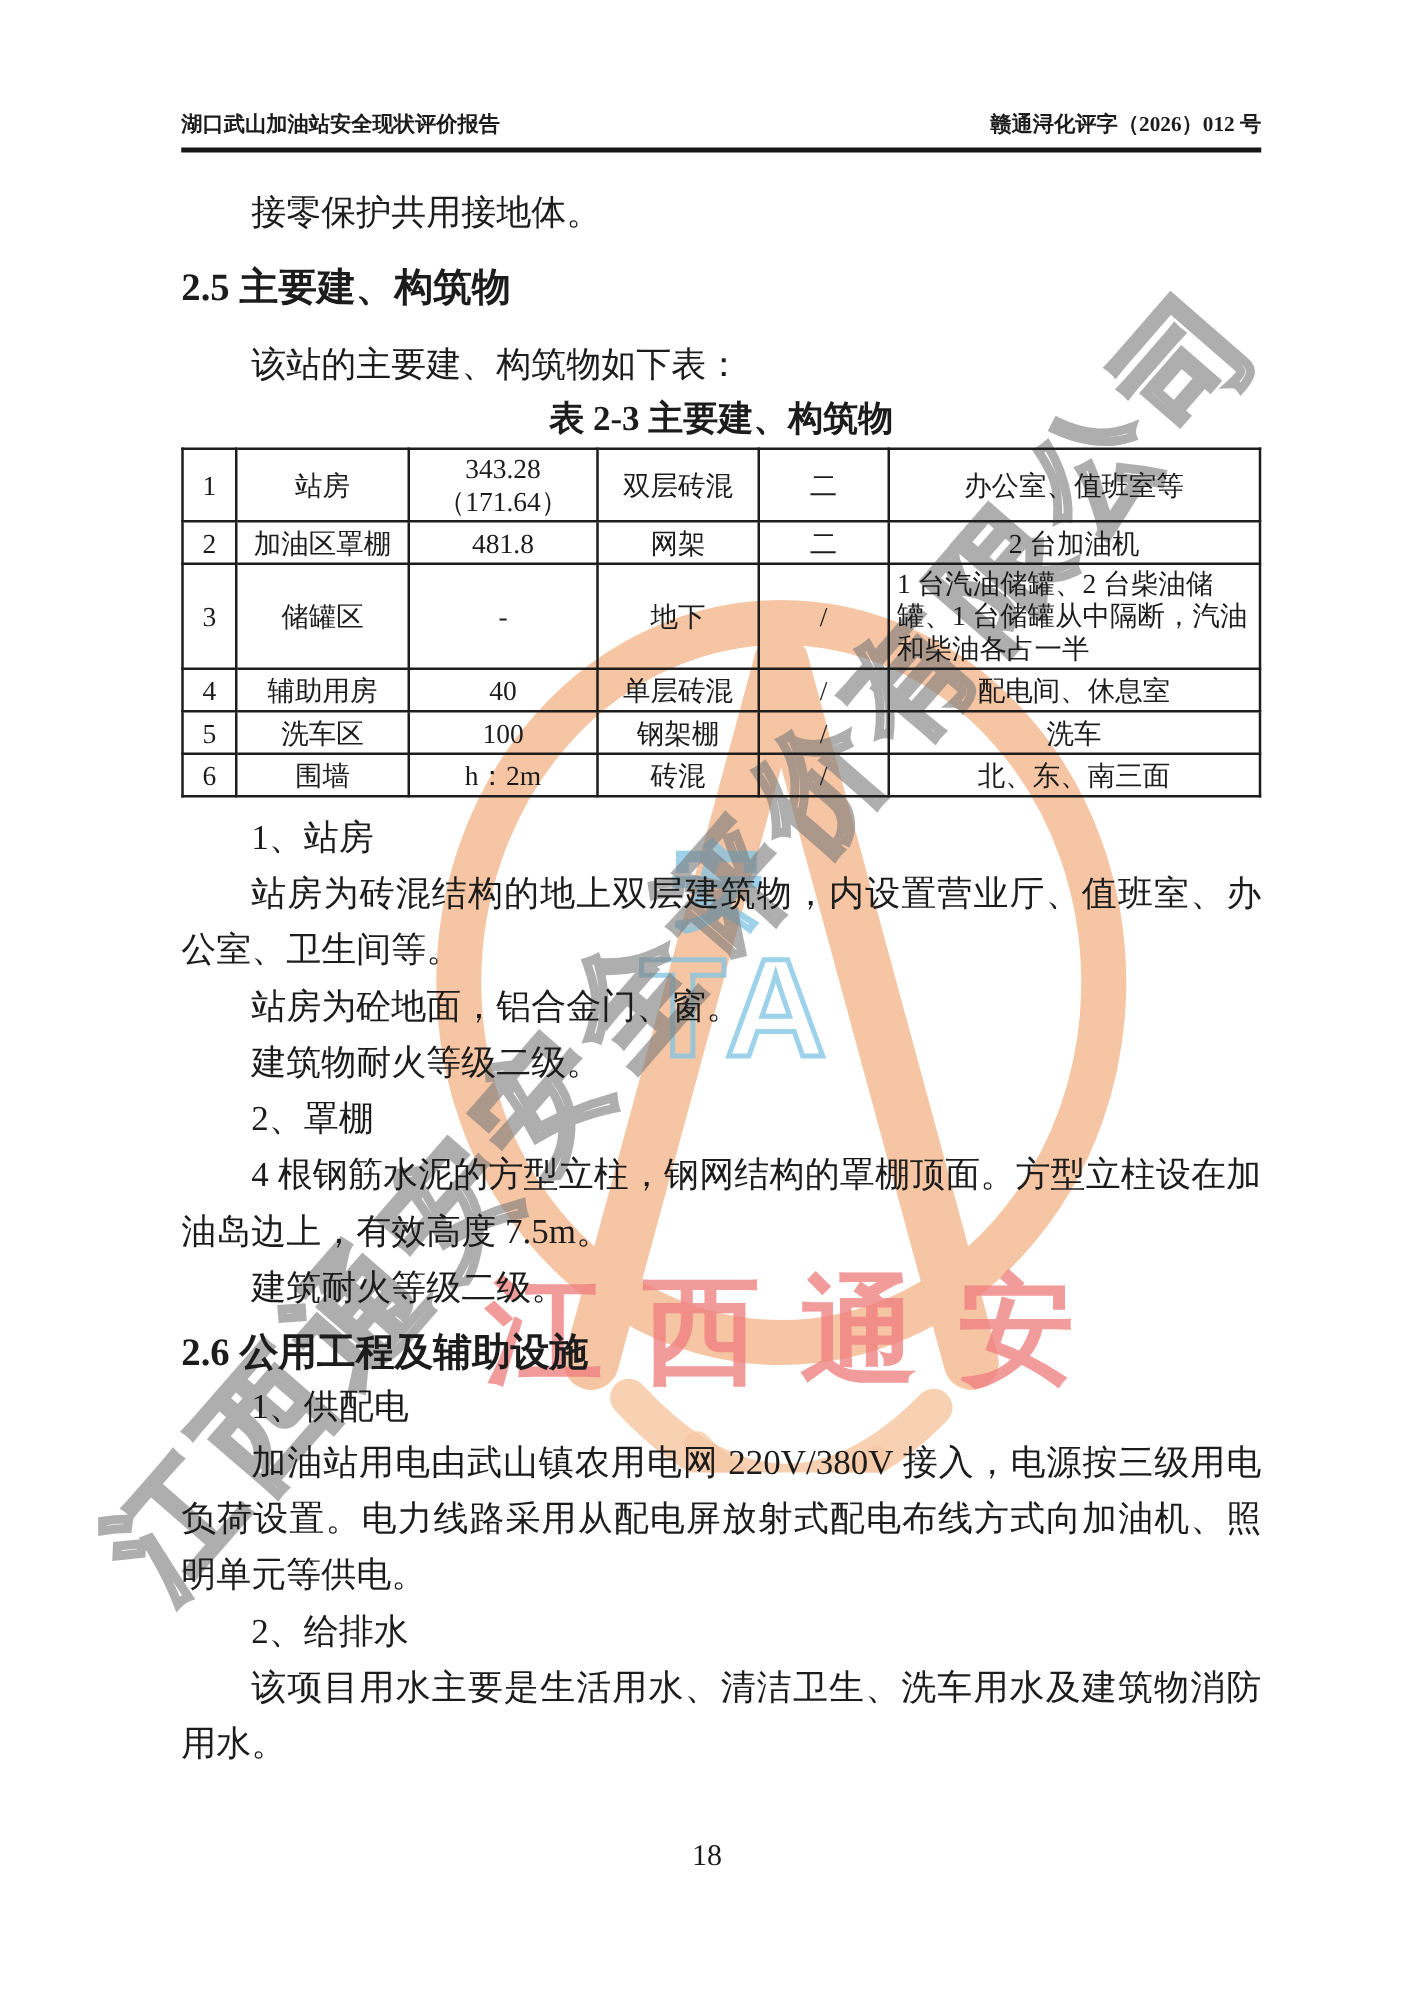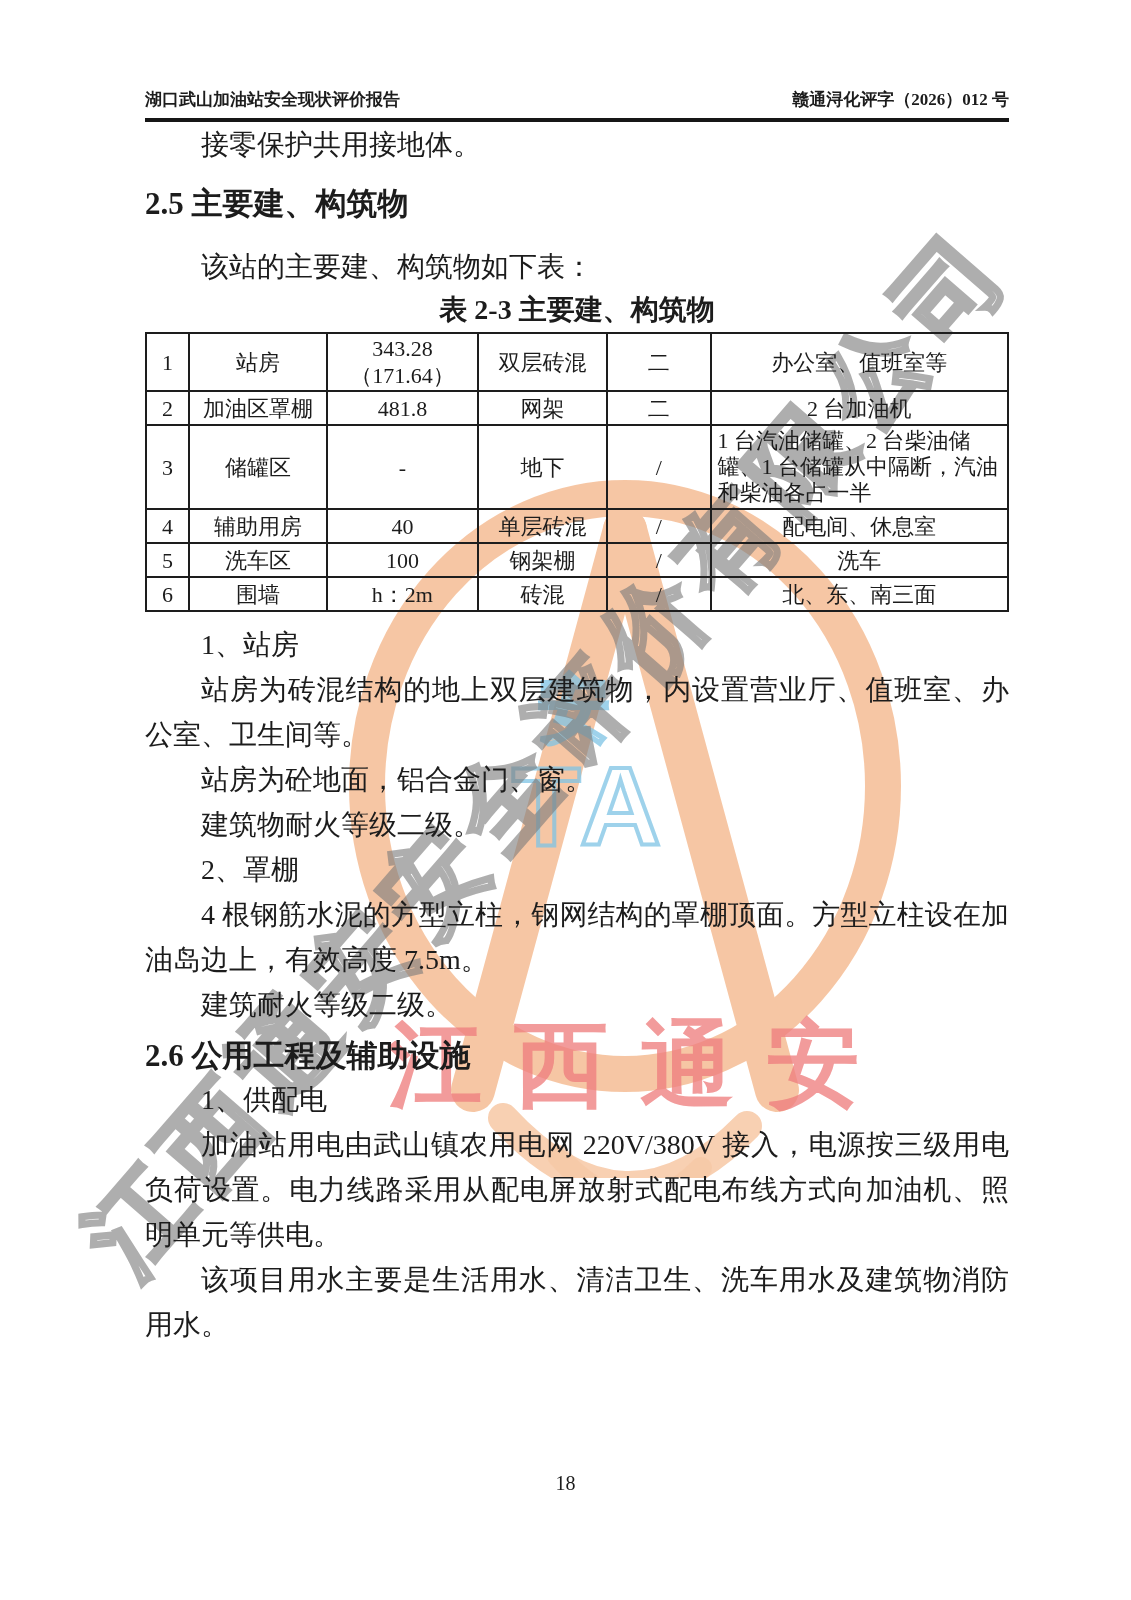--- a/index.html
+++ b/index.html
@@ -10,38 +10,38 @@
   .page{position:absolute;inset:0;}
   .wm-layer{position:absolute;inset:0;z-index:0;pointer-events:none;}
   .content{position:absolute;left:145px;right:122px;top:88px;z-index:1;}
 
   
   .doc-header{display:flex;justify-content:space-between;align-items:flex-end;
     font-size:17px;padding-bottom:7px;border-bottom:4px solid #161616;font-weight:bold;}
 
   
   .para{font-size:28px;line-height:45px;text-align:justify;text-indent:2em;margin:0;}
-  .lead{margin-top:0;}
+  .lead{margin-top:26px;}
   .h-major{font-size:31px;font-weight:bold;line-height:42px;margin:16px 0 0 0;}
   .h-minor{font-size:28px;font-weight:normal;line-height:45px;text-indent:2em;margin:0;}
   .intro{margin-top:19px;}
   .tbl-caption{font-size:28px;font-weight:bold;text-align:center;line-height:38px;margin-top:2px;}
 
   
   table.buildings{width:100%;border-collapse:collapse;table-layout:fixed;margin-top:3px;
     font-size:22px;}
   table.buildings th,table.buildings td{border:2px solid #1d1d1d;text-align:center;
     padding:1px 4px;font-weight:normal;height:30px;line-height:27px;background:transparent;}
   table.buildings td.remark-long{text-align:left;line-height:26px;padding:2px 6px;}
   .col-no{width:5%;}.col-name{width:16%;}.col-area{width:17.5%;}
   .col-struct{width:15%;}.col-fire{width:12%;}.col-note{width:34.5%;}
 
   
   .page-num{position:absolute;left:0;right:0;top:1472px;text-align:center;
-    font-size:20px;z-index:1;}
+    font-size:24px;z-index:1;}
 
   
   .wm-logo{position:absolute;left:333px;top:478px;width:584px;height:700px;opacity:.95;}
   .wm-diagonal{position:absolute;left:108px;top:1192px;font-size:100px;font-weight:bold;
     white-space:nowrap;letter-spacing:12px;color:transparent;
     -webkit-text-stroke:4px rgba(125,125,125,.62);
     transform:rotate(-49deg);transform-origin:0 50%;
     font-family:"Liberation Sans","DejaVu Sans",sans-serif;}
   .wm-red{position:absolute;left:388px;top:1002px;font-size:94px;font-weight:900;
     letter-spacing:32px;color:#ef7f7f;opacity:.78;white-space:nowrap;
@@ -157,18 +157,19 @@
 
     <div class="h-minor">2、罩棚</div>
     <p class="para">4 根钢筋水泥的方型立柱，钢网结构的罩棚顶面。方型立柱设在加油岛边上，有效高度 7.5m。</p>
     <p class="para">建筑耐火等级二级。</p>
 
     <div class="h-major" style="margin-top:8px">2.6 公用工程及辅助设施</div>
 
     <div class="h-minor">1、供配电</div>
     <p class="para">加油站用电由武山镇农用电网 220V/380V 接入，电源按三级用电负荷设置。电力线路采用从配电屏放射式配电布线方式向加油机、照明单元等供电。</p>
 
+    <div class="h-minor">2、给排水</div>
     <p class="para">该项目用水主要是生活用水、清洁卫生、洗车用水及建筑物消防用水。</p>
 
   </div>
 
   <div class="page-num">18</div>
 </div>
 
 </body></html>

